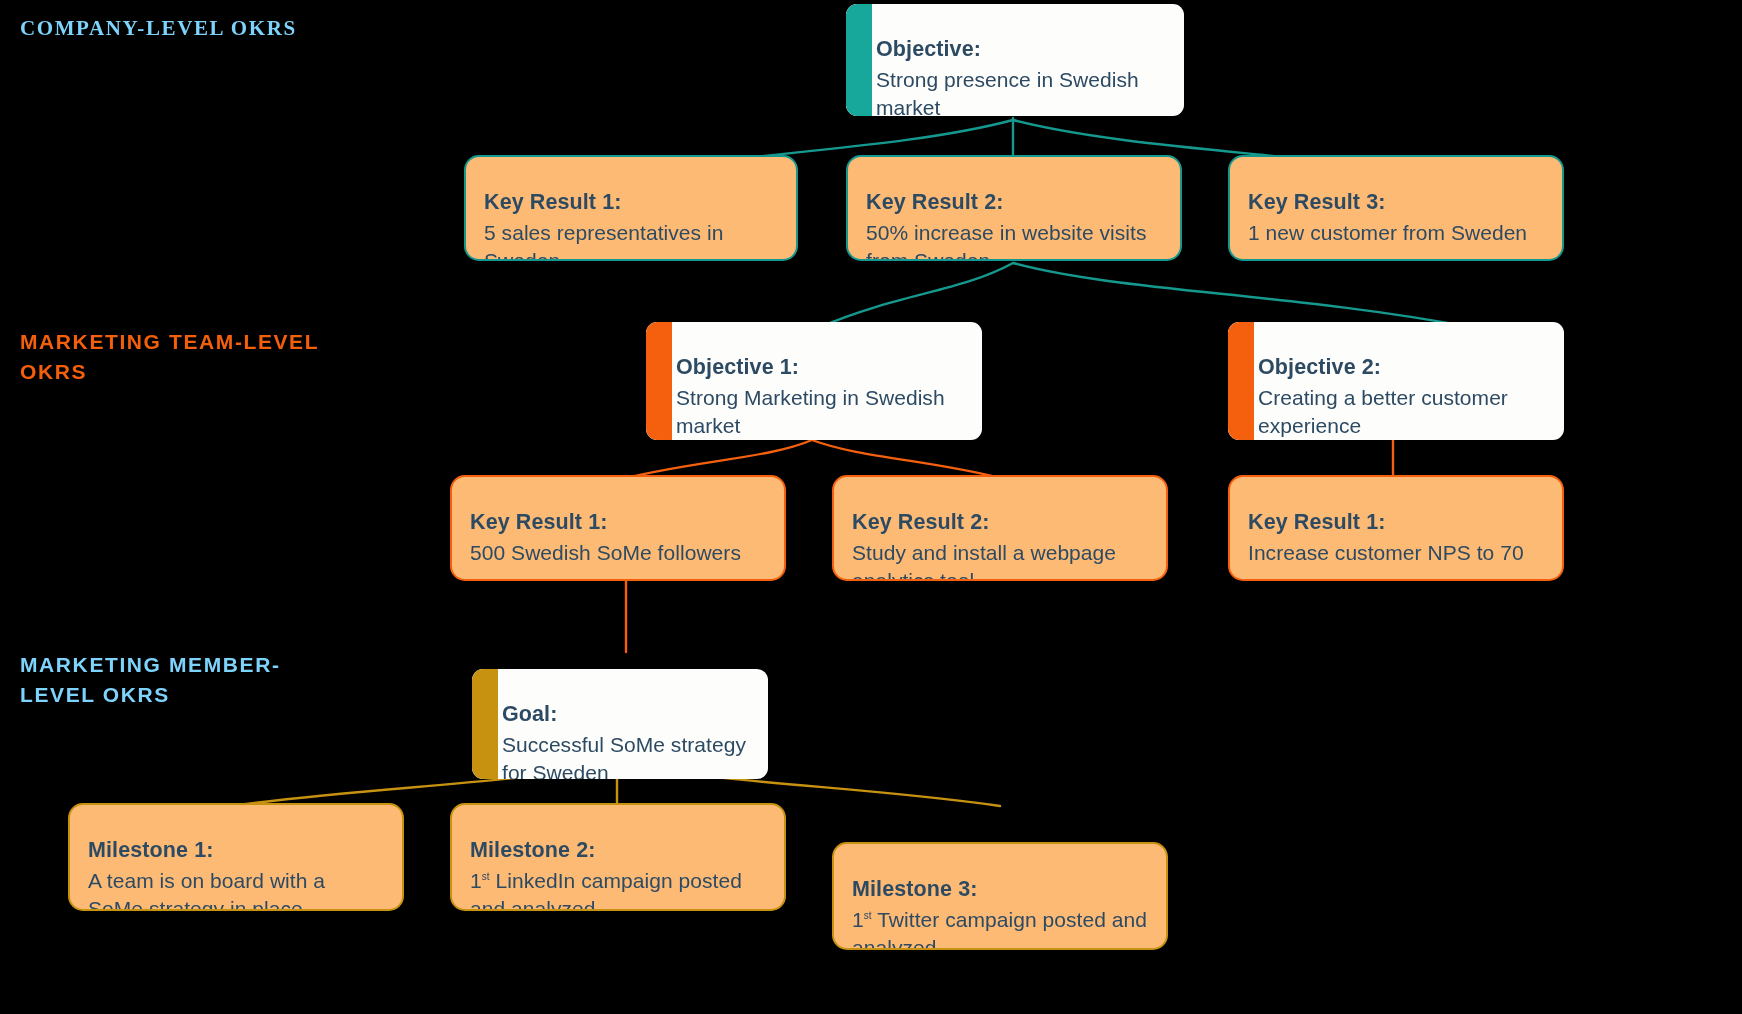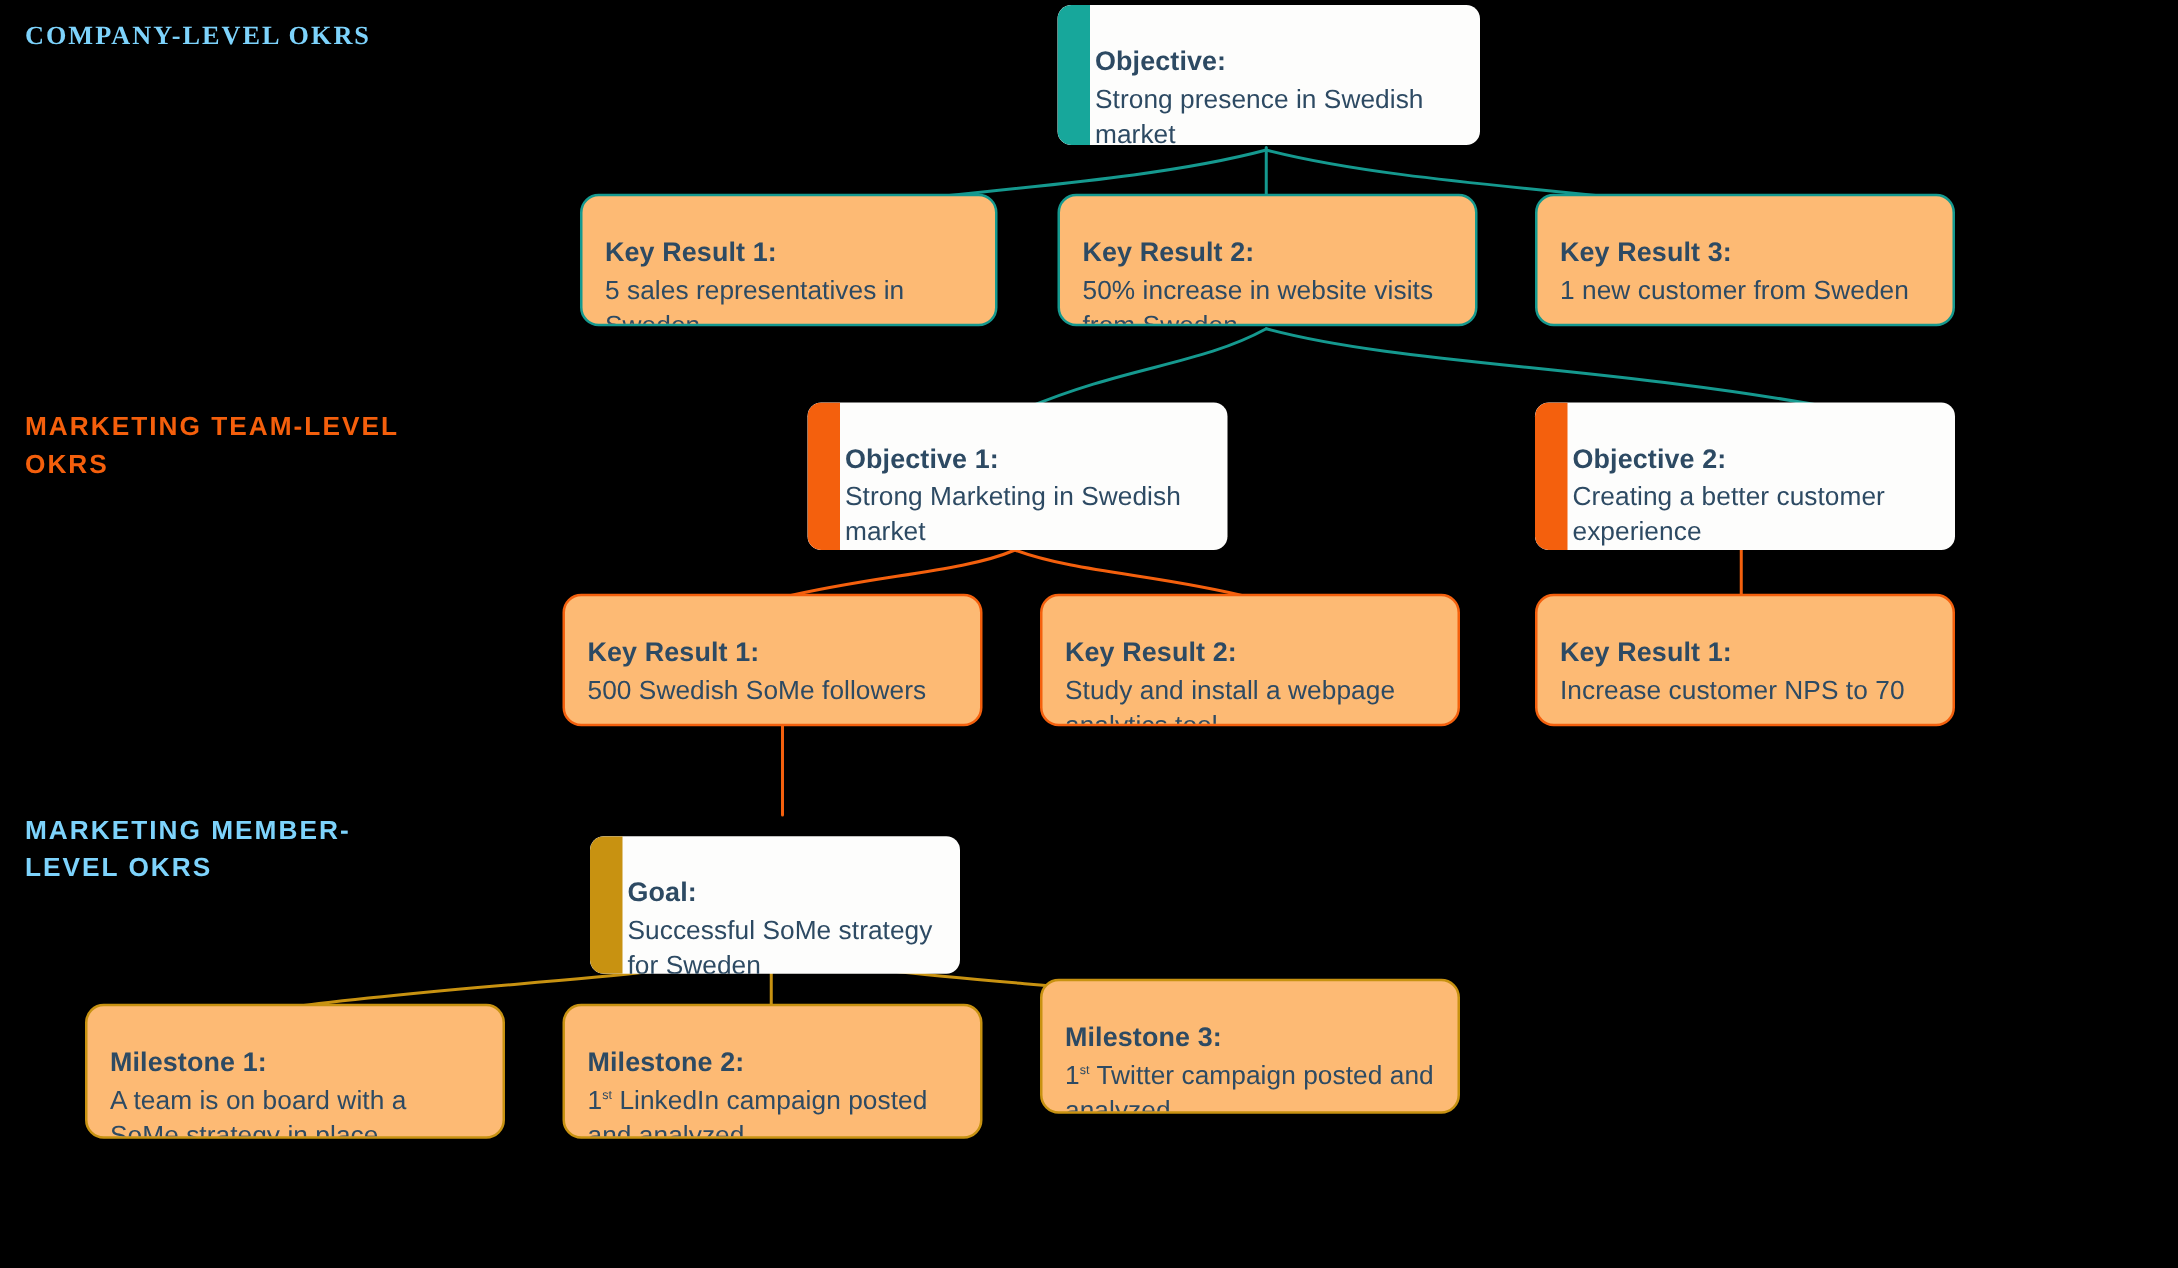--- a/index.html
+++ b/index.html
@@ -182,18 +182,18 @@
   <div class="node outline gold-outline" style="left:68px;top:803px;width:336px;height:108px;">
     <span class="ttl">Milestone 1:</span>
     <span class="body">A team is on board with a SoMe strategy in place</span>
   </div>
 
   <div class="node outline gold-outline" style="left:450px;top:803px;width:336px;height:108px;">
     <span class="ttl">Milestone 2:</span>
     <span class="body">1<sup>st</sup> LinkedIn campaign posted and analyzed</span>
   </div>
 
-  <div class="node outline gold-outline" style="left:832px;top:783px;width:336px;height:108px;">
+  <div class="node outline gold-outline" style="left:832px;top:842px;width:336px;height:108px;">
     <span class="ttl">Milestone 3:</span>
     <span class="body">1<sup>st</sup> Twitter campaign posted and analyzed</span>
   </div>
 
 </div>
 
 </body></html>

